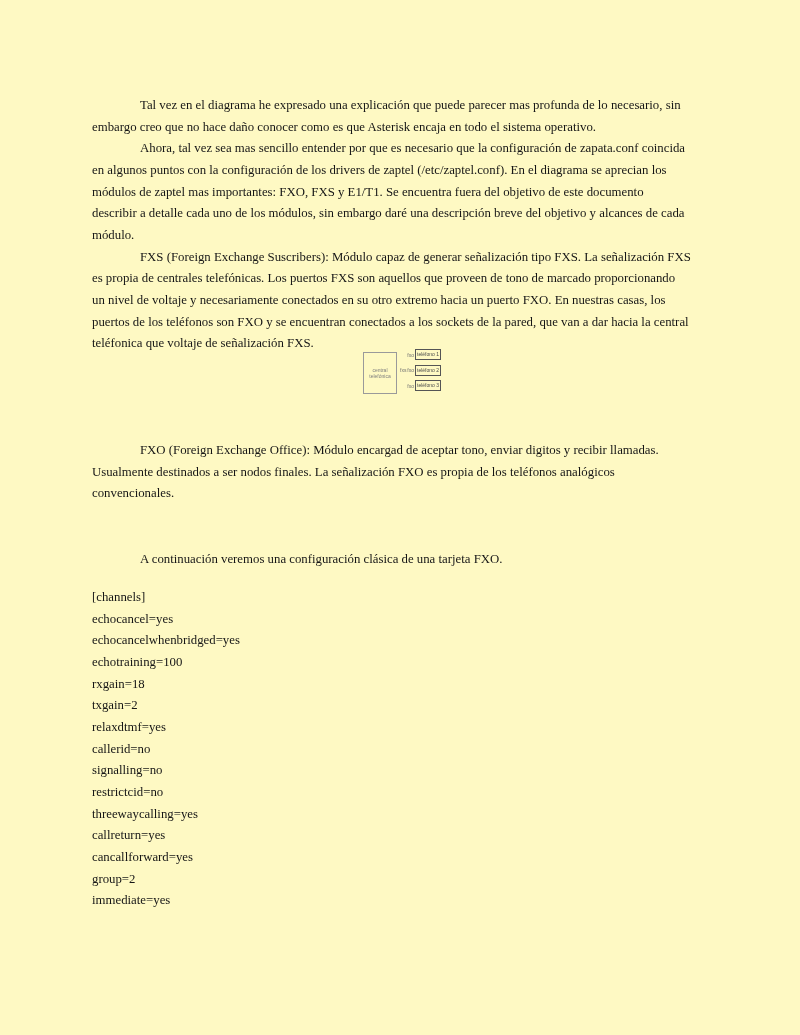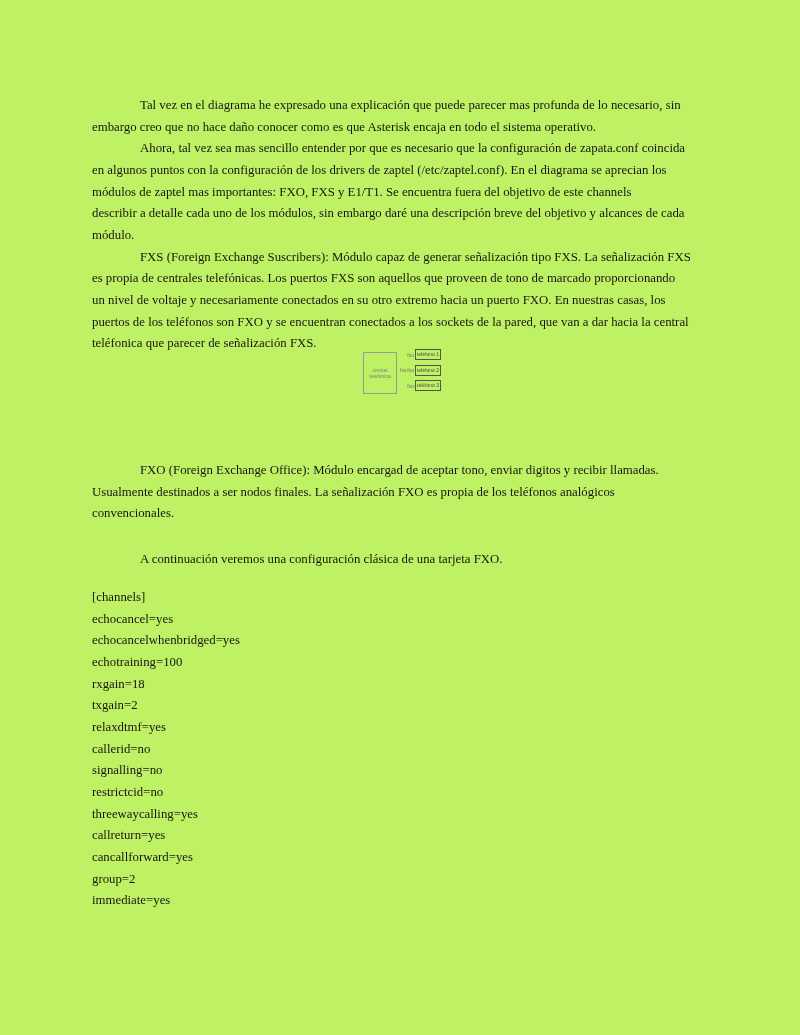--- a/index.html
+++ b/index.html
@@ -1,20 +1,20 @@
 <!DOCTYPE html>
 <html><head>
 <meta charset="utf-8">
 <style>
   html, body { margin: 0; padding: 0; background: #ffffff; }
   .page {
     position: relative;
     width: 800px;
     height: 1035px;
-    background: #bef264;
+    background: #fef9c3;
     font-family: "Liberation Serif", serif;
     color: #161616;
     overflow: hidden;
   }
   .tblock {
     position: absolute;
     left: 92px;
     width: 660px;
     font-size: 12.8px;
   }
@@ -78,28 +78,28 @@
 </head>
 <body>
 
 <div class="page">
 
   <div class="tblock" style="top:95px">
     <div class="ln first">Tal vez en el diagrama he expresado una explicación que puede parecer mas profunda de lo necesario, sin</div>
     <div class="ln">embargo creo que no hace daño conocer como es que Asterisk encaja en todo el sistema operativo.</div>
     <div class="ln first">Ahora, tal vez sea mas sencillo entender por que es necesario que la configuración de zapata.conf coincida</div>
     <div class="ln">en algunos puntos con la configuración de los drivers de zaptel (/etc/zaptel.conf). En el diagrama se aprecian los</div>
-    <div class="ln">módulos de zaptel mas importantes: FXO, FXS y E1/T1. Se encuentra fuera del objetivo de este channels</div>
+    <div class="ln">módulos de zaptel mas importantes: FXO, FXS y E1/T1. Se encuentra fuera del objetivo de este documento</div>
     <div class="ln">describir a detalle cada uno de los módulos, sin embargo daré una descripción breve del objetivo y alcances de cada</div>
     <div class="ln">módulo.</div>
     <div class="ln first">FXS (Foreign Exchange Suscribers): Módulo capaz de generar señalización tipo FXS. La señalización FXS</div>
     <div class="ln">es propia de centrales telefónicas. Los puertos FXS son aquellos que proveen de tono de marcado proporcionando</div>
     <div class="ln">un nivel de voltaje y necesariamente conectados en su otro extremo hacia un puerto FXO. En nuestras casas, los</div>
     <div class="ln">puertos de los teléfonos son FXO y se encuentran conectados a los sockets de la pared, que van a dar hacia la central</div>
-    <div class="ln">teléfonica que parecer de señalización FXS.</div>
+    <div class="ln">teléfonica que voltaje de señalización FXS.</div>
   </div>
 
   <div class="figure">
     <div class="cbox">
       <span>central telefónica</span>
     </div>
     <span class="sig">fxs</span>
     <div class="prow r1">
       <span class="port">fxo</span>
       <div class="pbox">teléfono 1</div>
@@ -107,21 +107,21 @@
     <div class="prow r2">
       <span class="port">fxo</span>
       <div class="pbox">teléfono 2</div>
     </div>
     <div class="prow r3">
       <span class="port">fxo</span>
       <div class="pbox">teléfono 3</div>
     </div>
   </div>
 
-  <div class="tblock" style="top:460px">
+  <div class="tblock" style="top:440px">
     <div class="ln first">FXO (Foreign Exchange Office): Módulo encargad de aceptar tono, enviar digitos y recibir llamadas.</div>
     <div class="ln">Usualmente destinados a ser nodos finales. La señalización FXO es propia de los teléfonos analógicos</div>
     <div class="ln">convencionales.</div>
   </div>
 
   <div class="tblock" style="top:549px">
     <div class="ln first">A continuación veremos una configuración clásica de una tarjeta FXO.</div>
   </div>
 
   <div class="tblock" style="top:587px">

